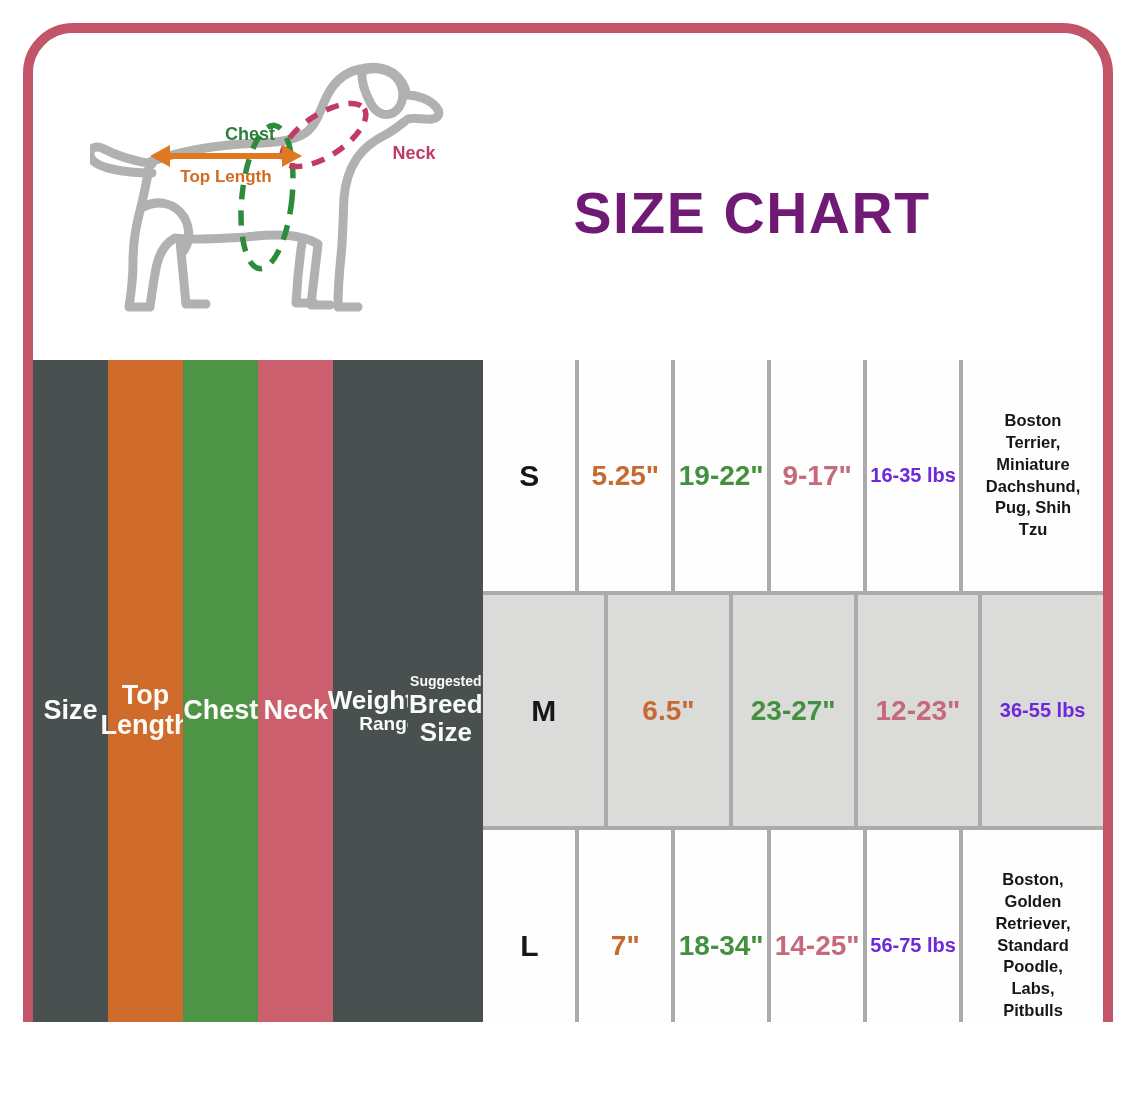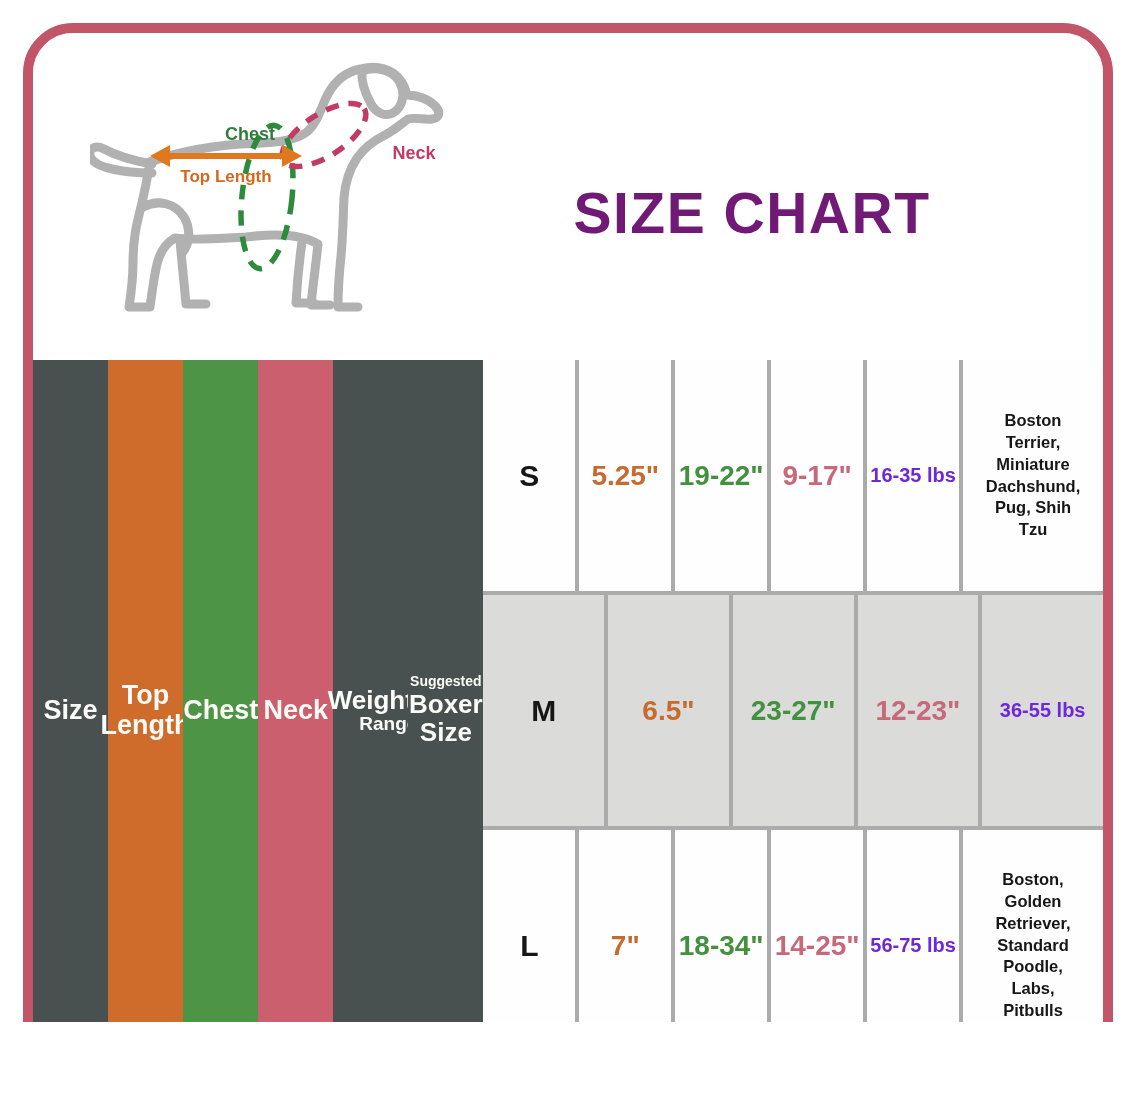--- a/index.html
+++ b/index.html
@@ -187,21 +187,21 @@
         <div class="hcell h-dark">Size</div>
         <div class="hcell h-orange">Top Length</div>
         <div class="hcell h-green">Chest</div>
         <div class="hcell h-pink">Neck</div>
         <div class="hcell h-dark">
           <span class="h-main">Weight</span>
           <span class="h-sub-sm">Range</span>
         </div>
         <div class="hcell h-dark">
           <span class="h-sub-xs">Suggested</span>
-          <span class="h-main">Boxer Size</span>
+          <span class="h-main">Breed Size</span>
         </div>
       </div>
 
       <div class="t-body">
 
         <div class="t-row row-white">
           <div class="cell cell-size">S</div>
           <div class="cell cell-val val-orange">5.25"</div>
           <div class="cell cell-val val-green">19-22"</div>
           <div class="cell cell-val val-pink">9-17"</div>

